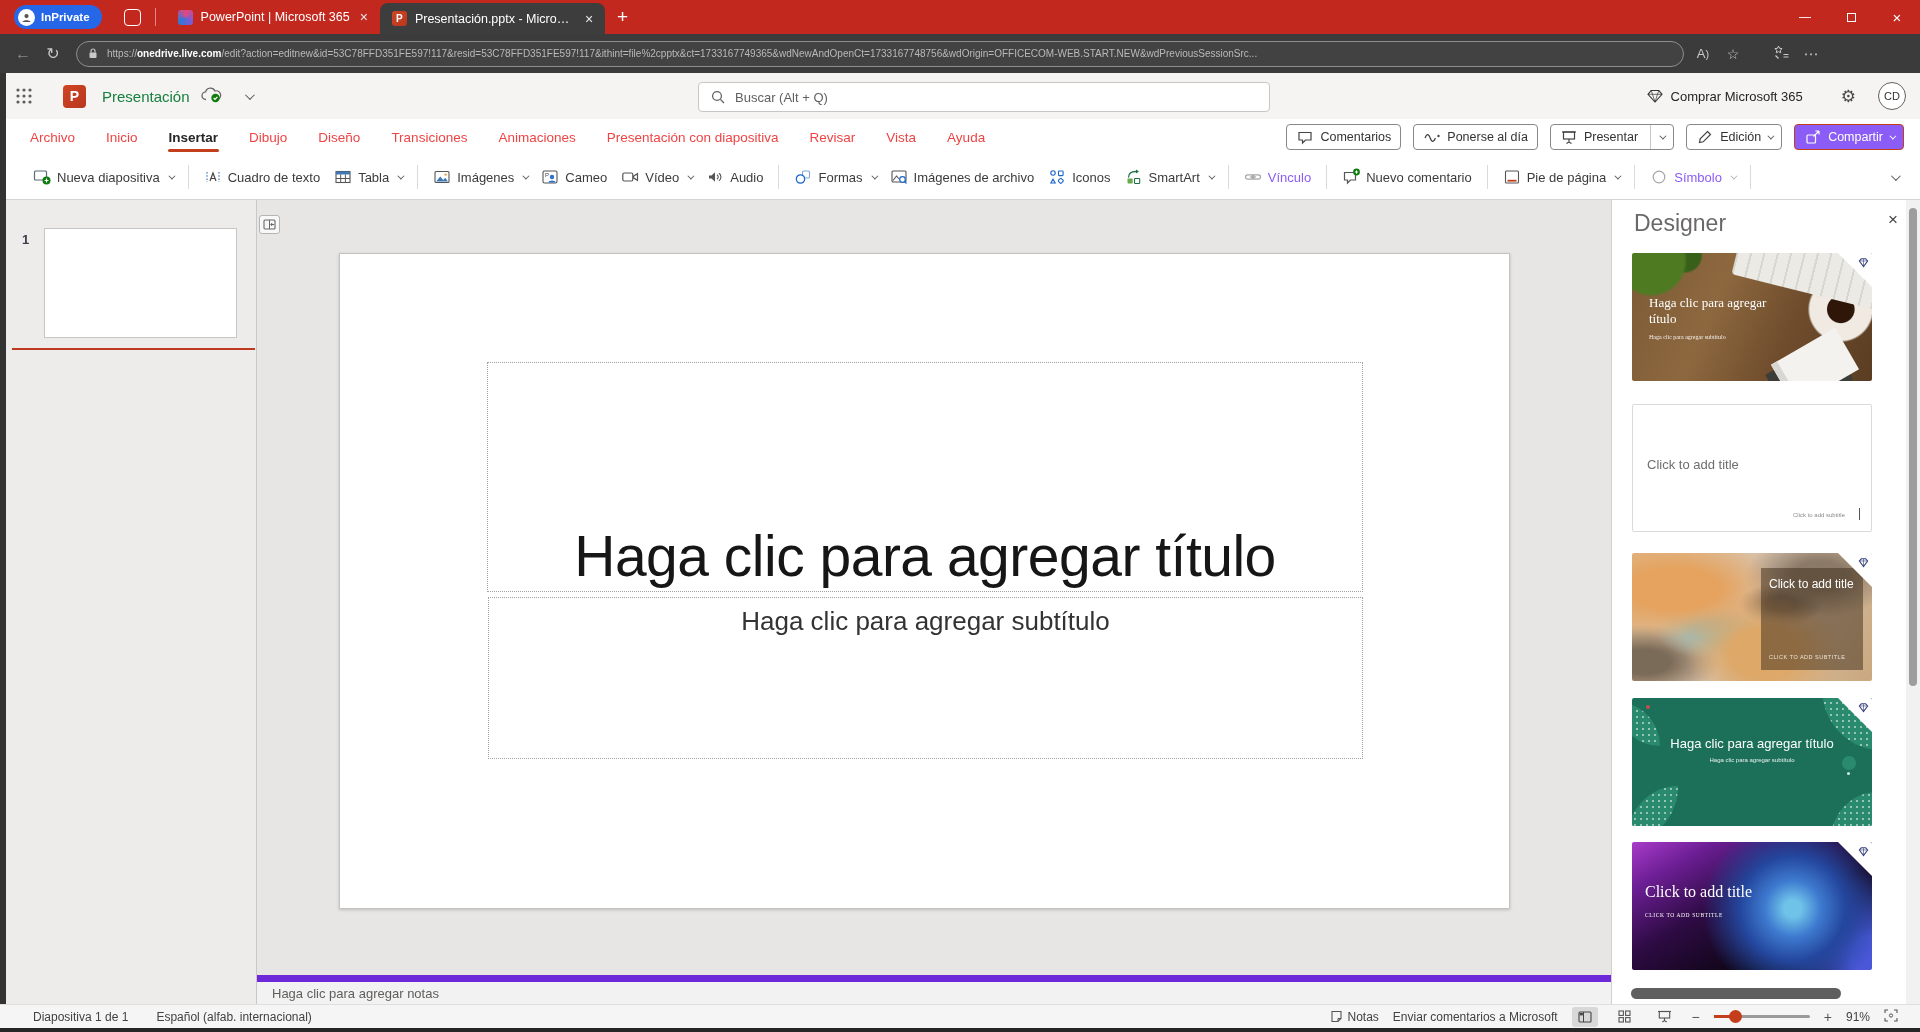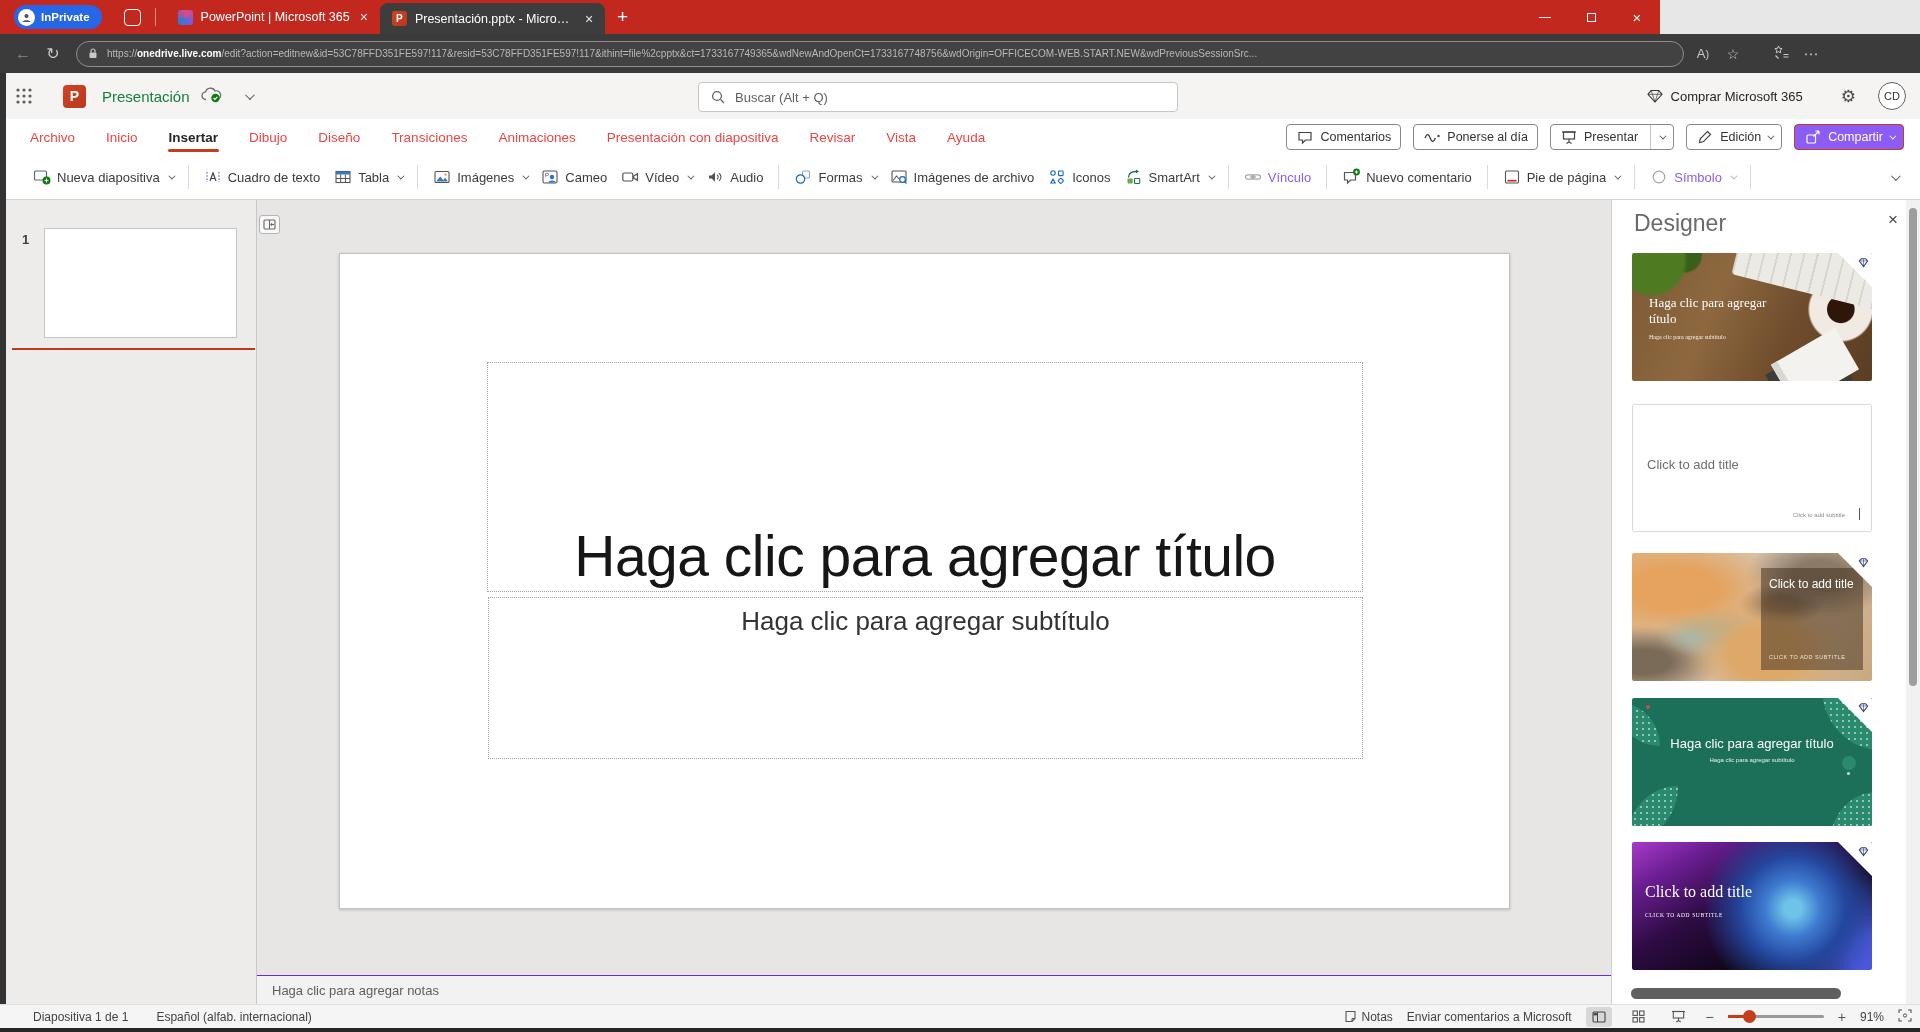--- a/index.html
+++ b/index.html
@@ -1,20 +1,20 @@
 <!DOCTYPE html>
 <html><head>
 <meta charset="utf-8">
 <style>
   * { margin:0; padding:0; box-sizing:border-box; }
   html,body { width:1920px; height:1032px; overflow:hidden; }
   body { font-family:"Liberation Sans", sans-serif; position:relative; background:#E7E7E7; }
 
   
-  .titlebar { position:absolute; left:0; top:0; width:1660px; height:34px; background:#C3281F; display:flex; align-items:center; }
+  .titlebar { position:absolute; left:0; top:0; width:1920px; height:34px; background:#C3281F; display:flex; align-items:center; }
   .inprivate { margin-left:14px; height:24px; background:#2667E8; border-radius:12px; display:flex; align-items:center; gap:6px; padding:0 12px 0 4px; }
   .inprivate .pic { width:17px; height:17px; border-radius:50%; background:#fff; display:flex; align-items:center; justify-content:center; }
   .inprivate .pic svg { width:11px; height:11px; }
   .inprivate span { color:#fff; font-size:11.5px; font-weight:bold; }
   .tab-preview { width:17px; height:17px; border:1.8px solid #fff; border-radius:4px; margin-left:22px; }
   .tb-sep { width:1px; height:18px; background:rgba(255,255,255,.45); margin:0 10px 0 14px; }
   .btab { display:flex; align-items:center; gap:8px; height:34px; padding:0 10px 0 12px; max-width:230px; color:#fff; font-size:12.5px; }
   .btab.active { background:#3D3D3D; border-radius:8px 8px 0 0; height:31px; margin-top:3px; }
   .btab .t { white-space:nowrap; overflow:hidden; text-overflow:ellipsis; max-width:160px; }
   .btab .x { font-size:14px; color:#E8E8E8; padding:0 2px; }
@@ -37,21 +37,21 @@
   .tbright .ic16 { width:26px; text-align:center; font-size:14px; }
 
   
   .appbar { position:absolute; left:0; top:73px; width:1920px; height:46px; background:#F5F4F2; display:flex; align-items:center; }
   .waffle { margin-left:13px; width:22px; height:22px; display:flex; align-items:center; justify-content:center; }
   .ppt-logo { width:23px; height:23px; margin-left:28px; border-radius:4px; background:linear-gradient(135deg,#D04423,#B7371F); color:#fff; font-weight:bold; font-size:14px; display:flex; align-items:center; justify-content:center; }
   .doc-title { margin-left:16px; font-size:15px; color:#15803d; }
   .cloud-ic { margin-left:11px; }
   .appbar .chev { margin-left:22px; }
   .chev { width:7px; height:7px; border-right:1.4px solid #5A5A5A; border-bottom:1.4px solid #5A5A5A; transform:rotate(45deg) translateY(-2px); display:inline-block; }
-  .searchbox { position:absolute; left:698px; top:9px; width:480px; height:30px; background:#FFFFFF; border:1px solid #C8C6C4; border-radius:4px; display:flex; align-items:center; padding:0 12px; gap:10px; }
+  .searchbox { position:absolute; left:698px; top:9px; width:572px; height:30px; background:#FFFFFF; border:1px solid #C8C6C4; border-radius:4px; display:flex; align-items:center; padding:0 12px; gap:10px; }
   .searchbox .ph { color:#616161; font-size:13px; }
   .appbar-right { margin-left:auto; display:flex; align-items:center; }
   .buy { display:flex; align-items:center; gap:8px; font-size:13px; color:#242424; }
   .gear { margin-left:38px; font-size:17px; color:#4A4A4A; }
   .avatar { margin:0 14px 0 22px; width:28px; height:28px; border-radius:50%; border:1px solid #616161; background:#fff; color:#333; font-size:11px; display:flex; align-items:center; justify-content:center; }
 
   
   .ribbontabs { position:absolute; left:0; top:119px; width:1920px; height:36px; background:#fff; display:flex; align-items:center; }
   .rtab { font-size:13.5px; color:#ef4444; margin-left:29px; position:relative; padding:9px 1px; }
   .rtab:first-child { margin-left:29px; }
@@ -83,21 +83,21 @@
   .thumb1 { position:absolute; left:38px; top:28px; width:193px; height:110px; background:#fff; border:1px solid #C6C6C6; }
   .insert-line { position:absolute; left:6px; top:148px; width:243px; height:2px; background:#BE3A1E; }
   .collapse-btn { position:absolute; left:253px; top:15px; width:21px; height:19px; background:#F8F8F8; border:1px solid #B5B5B5; border-radius:3px; display:flex; align-items:center; justify-content:center; }
 
   .slide { position:absolute; left:333px; top:53px; width:1171px; height:656px; background:#fff; border:1px solid #C3C3C3; box-shadow:0 1px 3px rgba(0,0,0,.18); }
   .ph-title { position:absolute; left:147px; top:108px; width:876px; height:230px; border:1px dotted #A0A0A0; display:flex; align-items:flex-end; justify-content:center; padding-bottom:2px; }
   .ph-title span { font-size:57px; font-weight:300; color:#161616; letter-spacing:-.5px; }
   .ph-sub { position:absolute; left:148px; top:343px; width:875px; height:162px; border:1px dotted #A0A0A0; display:flex; align-items:flex-start; justify-content:center; padding-top:8px; }
   .ph-sub span { font-size:26px; color:#333; }
 
-  .notesbar { position:absolute; left:251px; top:775px; width:1354px; height:29px; background:#F2F2F2; border-top:1px solid #6d28d9; display:flex; align-items:center; padding-left:15px; }
+  .notesbar { position:absolute; left:251px; top:775px; width:1354px; height:29px; background:#F2F2F2; border-top:7px solid #6d28d9; display:flex; align-items:center; padding-left:15px; }
   .notesbar span { font-size:13px; color:#605E5C; }
 
   
   .designer { position:absolute; left:1611px; top:200px; width:309px; height:804px; background:#fff; border-left:1px solid #D2D0CE; }
   .d-head { position:absolute; left:22px; top:10px; font-size:23px; color:#6B6968; }
   .d-close { position:absolute; right:22px; top:10px; font-size:17px; color:#444; }
   .dthumb { position:absolute; left:20px; width:240px; height:128px; border-radius:2px; overflow:hidden; }
   .badge { position:absolute; top:0; right:0; width:0; height:0; border-top:34px solid #fff; border-left:34px solid transparent; }
   .badge svg { position:absolute; top:-31px; right:2px; width:13px; height:13px; }
 
@@ -154,21 +154,21 @@
   .d-nebula .t { font-size:16px; line-height:1.3; }
   .d-nebula .s { font-size:5.5px; letter-spacing:.6px; margin-top:9px; }
 
   .d-hscroll { position:absolute; left:19px; top:788px; width:210px; height:11px; border-radius:6px; background:#5F5F5F; }
   .d-vtrack { position:absolute; right:0; top:0; width:14px; height:804px; background:#F1F1F1; }
   .d-vthumb { position:absolute; right:3px; top:8px; width:8px; height:478px; border-radius:4px; background:#9D9D9D; }
 
   
   .statusbar { position:absolute; left:0; top:1004px; width:1920px; height:24px; background:#F5F5F5; border-top:1px solid #E1DFDD; display:flex; align-items:center; font-size:12px; color:#424242; }
   .statusbar .lgroup { display:flex; gap:28px; padding-left:33px; }
-  .statusbar .rgroup { margin-left:auto; display:flex; align-items:center; gap:14px; padding-right:8px; }
+  .statusbar .rgroup { margin-left:auto; display:flex; align-items:center; gap:14px; padding-right:22px; }
   .sb-btn { display:flex; align-items:center; gap:5px; }
   .view-btn { width:26px; height:20px; display:flex; align-items:center; justify-content:center; border-radius:3px; }
   .view-btn.active { background:#D8D8D8; }
   .zoomtrack { position:relative; width:96px; height:3px; background:#9A9A9A; border-radius:2px; }
   .zoomfill { position:absolute; left:0; top:0; height:3px; width:21px; background:#C43E1C; }
   .zoomknob { position:absolute; left:15px; top:-5px; width:13px; height:13px; border-radius:50%; background:#C43E1C; }
   .sb-sign { font-size:14px; color:#555; }
 </style>
 </head>
 <body>

